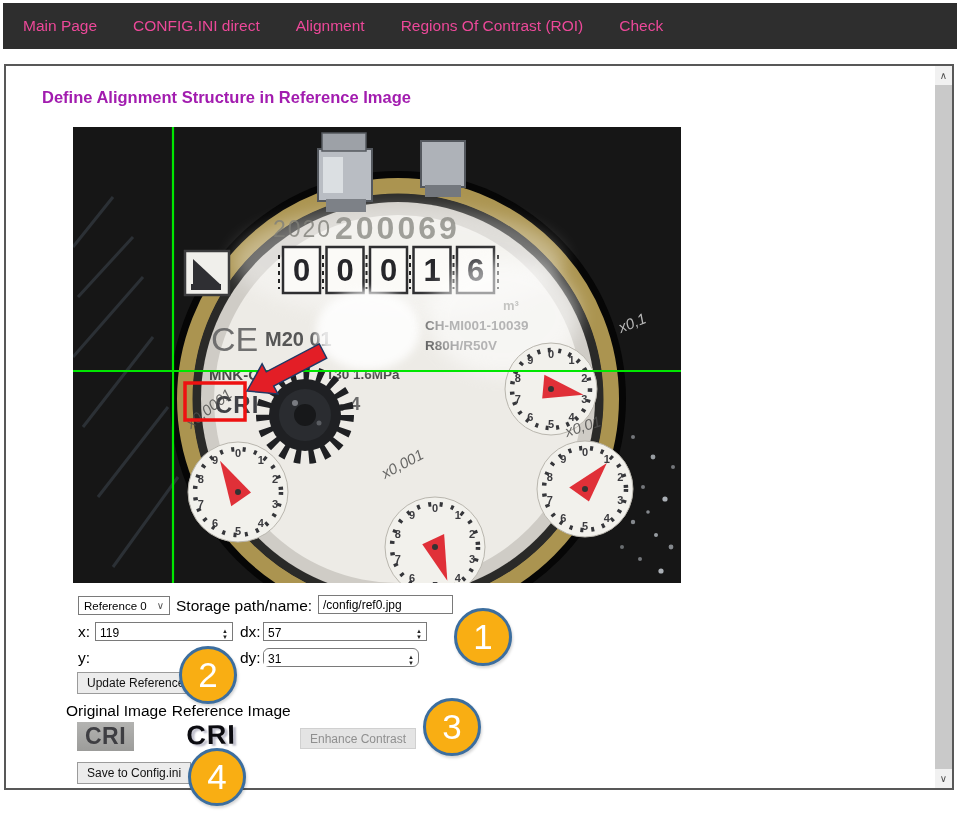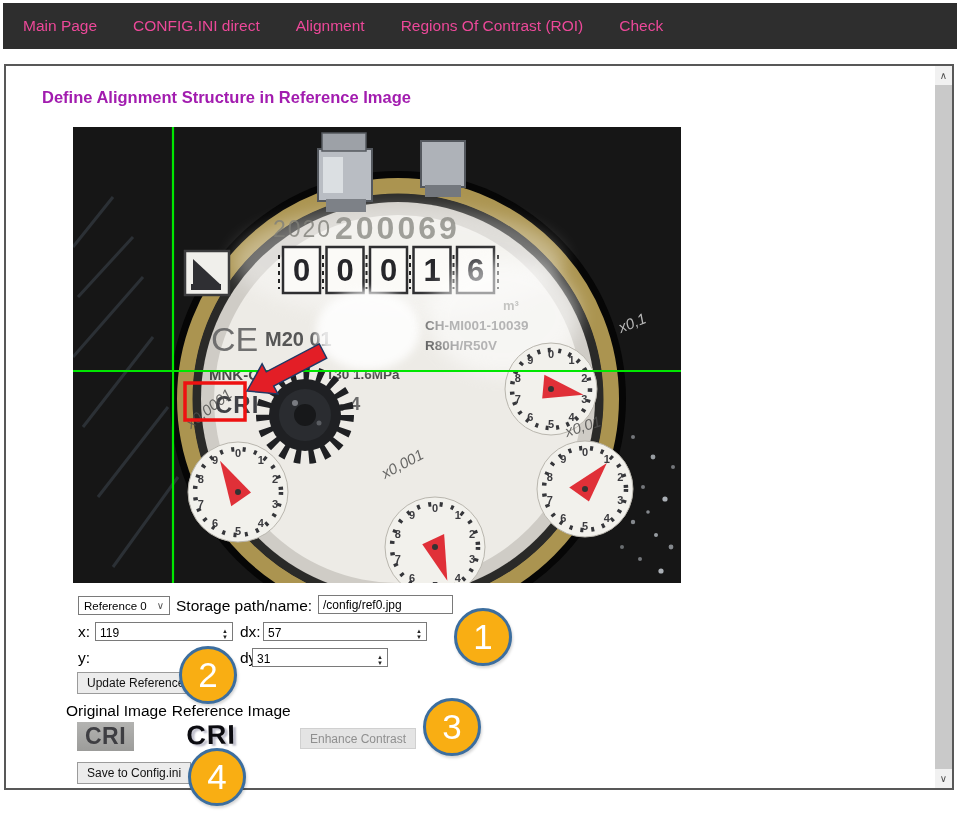--- a/index.html
+++ b/index.html
@@ -295,21 +295,21 @@
 
   <div class="lbl" style="left:78px;top:649px;">y:</div>
   <div class="numwrap" style="left:95px;top:672px;width:114px;">
     <input value="273" style="">
     <div class="spin">
       <span>▲</span>
       <span>▼</span>
     </div>
   </div>
   <div class="lbl" style="left:240px;top:649px;">dy:</div>
-  <div class="numwrap" style="left:252px;top:648px;width:136px;">
+  <div class="numwrap" style="left:263px;top:648px;width:156px;border-radius:6px;">
     <input value="31" style="">
     <div class="spin">
       <span>▲</span>
       <span>▼</span>
     </div>
   </div>
 
   <button class="btn" style="left:77px;top:672px;">Update Reference</button>
 
   <div class="thumblabels">

